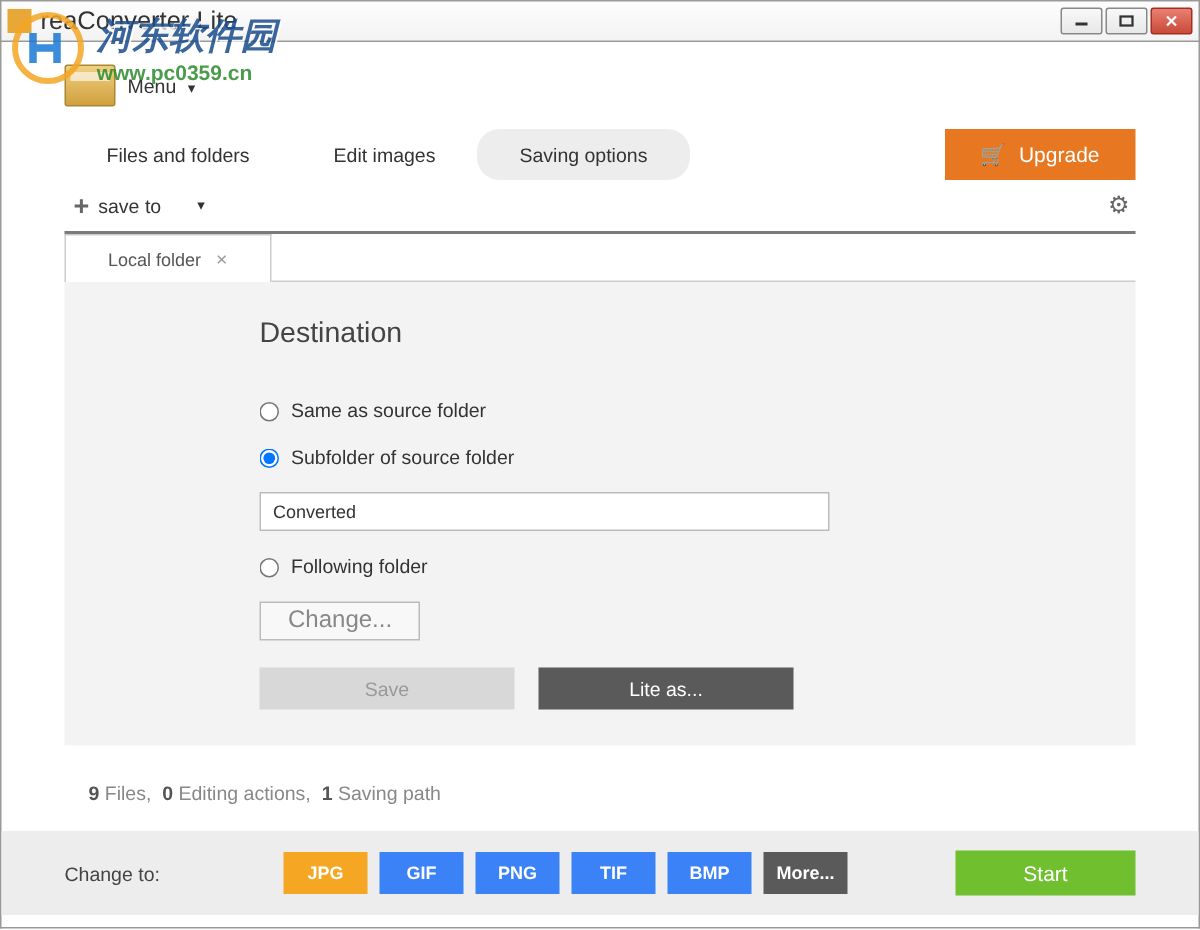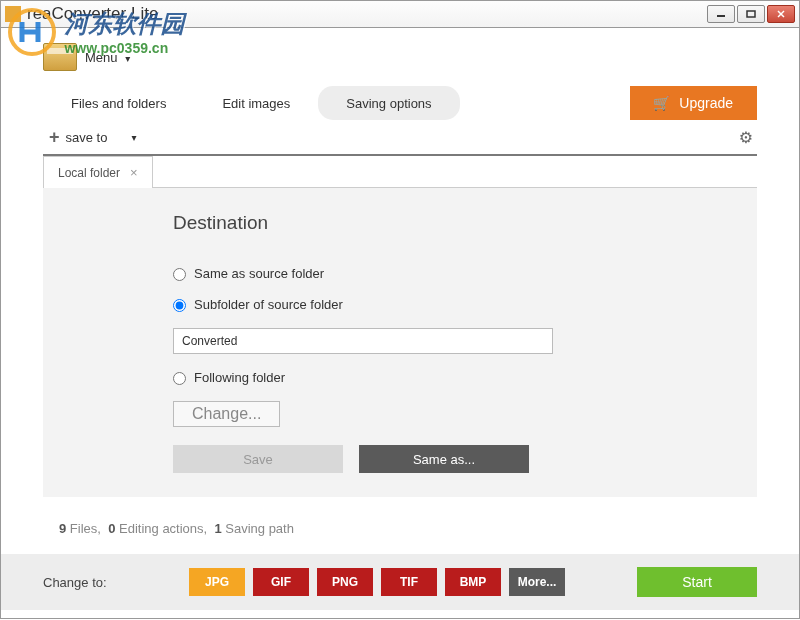--- a/index.html
+++ b/index.html
@@ -36,21 +36,21 @@
 .upgrade-btn .cart { font-size: 14px; }
 
 .toolbar-row { height: 36px; margin: 0 42px; border-bottom: 2px solid #7a7a7a; display: flex; align-items: center; }
 .saveto-btn { display: flex; align-items: center; gap: 6px; font-size: 13px; color: #333; cursor: pointer; padding: 4px 6px; }
 .plus-icon { font-size: 18px; color: #666; font-weight: bold; }
 .saveto-caret { margin-left: 18px; font-size: 10px; }
 .toolbar-spacer { flex: 1; }
 .gear-btn { font-size: 16px; color: #666; cursor: pointer; padding: 4px; }
 
 .subtabs-row { height: 32px; margin: 0 42px; display: flex; align-items: stretch; border-bottom: 1px solid #ccc; }
-.subtab { padding: 0 14px; display: flex; align-items: center; font-size: 12px; color: #555; border: 1px solid #ccc; border-bottom: none; background: #fff; margin-bottom: -1px; }
+.subtab { padding: 0 28px; display: flex; align-items: center; font-size: 12px; color: #555; border: 1px solid #ccc; border-bottom: none; background: #fff; margin-bottom: -1px; }
 .subtab-close { margin-left: 10px; color: #999; cursor: pointer; font-size: 13px; }
 
 .panel { margin: 0 42px; background: #f3f3f3; padding: 24px 0 24px 130px; }
 .section-title { font-size: 19px; color: #444; margin-bottom: 32px; }
 .radio-row { display: flex; align-items: flex-end; margin-bottom: 16px; font-size: 13px; color: #333; }
 .radio-row input[type=radio] { margin-right: 8px; }
 .text-input { width: 380px; height: 26px; border: 1px solid #bbb; padding: 0 8px; font-size: 12px; color: #333; background: #fff; margin-bottom: 16px; }
 .text-input.disabled { color: #999; background: #f8f8f8; }
 .path-row { display: flex; align-items: center; gap: 12px; margin-bottom: 18px; }
 .change-btn { height: 26px; padding: 0 18px; border: 1px solid #bbb; background: #f8f8f8; font-size: 16px; color: #888; cursor: pointer; }
@@ -59,21 +59,21 @@
 .save-btn.save { background: #d8d8d8; color: #999; }
 .save-btn.saveas { background: #5a5a5a; color: #fff; }
 
 .status-row { padding: 24px 0 18px 58px; font-size: 13px; color: #888; }
 .status-row b { color: #555; font-weight: bold; }
 
 .footer { height: 56px; background: #ededed; display: flex; align-items: center; padding: 0 42px; gap: 0; margin: 0; }
 .convert-label { font-size: 13px; color: #444; width: 146px; }
 .fmt-btn { width: 56px; height: 28px; border: none; color: #fff; font-size: 12px; font-weight: bold; margin-right: 8px; cursor: pointer; }
 .fmt-btn.jpg { background: #f5a623; }
-.fmt-btn.grey { background: #b91c1c; }
+.fmt-btn.grey { background: #3b82f6; }
 .fmt-btn.more { background: #5a5a5a; }
 .footer-spacer { flex: 1; }
 .start-btn { width: 120px; height: 30px; background: #6fbf2e; color: #fff; border: none; font-size: 14px; cursor: pointer; }
 </style>
 </head>
 <body>
 
 <div class="watermark">
   <span class="watermark-logo">
     <svg viewBox="0 0 48 48">
@@ -167,21 +167,21 @@
     <label class="radio-row">
       <input type="radio" name="dest" style="">
       <span>Following folder</span>
     </label>
     <div class="path-row">
       <button class="change-btn">Change...</button>
     </div>
 
     <div class="save-row">
       <button class="save-btn save">Save</button>
-      <button class="save-btn saveas">Same as...</button>
+      <button class="save-btn saveas">Lite as...</button>
     </div>
   </div>
 
   <div class="status-row">
     <b>9</b>
     <span>Files,</span>&nbsp;
     <b>0</b>
     <span>Editing actions,</span>&nbsp;
     <b>1</b>
     <span>Saving path</span>

